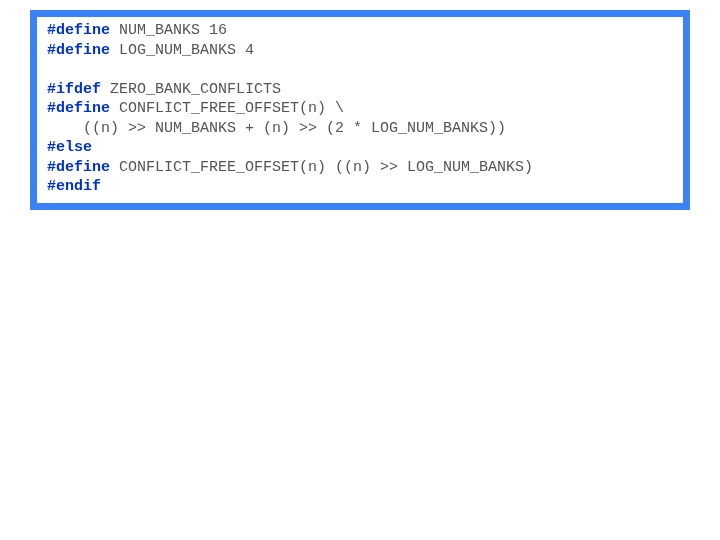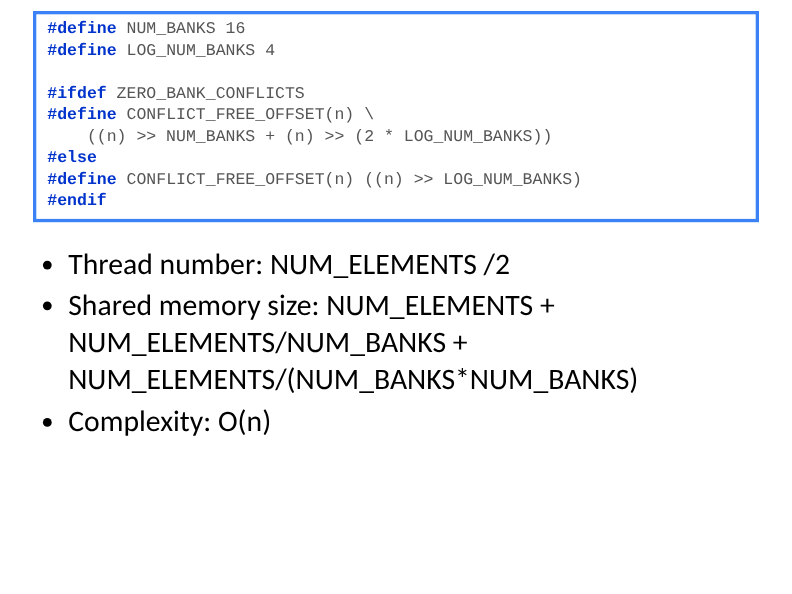--- a/index.html
+++ b/index.html
@@ -15,21 +15,21 @@
   .slide {
     padding: 10px 30px 20px 30px;
   }
   .title {
     font-size: 38px;
     text-align: center;
     margin: 8px 0 14px 0;
     font-weight: 400;
   }
   .codebox {
-    border: 3px solid #3b82f6;
+    border: 7px solid #3b82f6;
     padding: 4px 10px 6px 10px;
     font-family: "Courier New", Courier, monospace;
     font-size: 15px;
     line-height: 1.3;
     white-space: pre;
     background: #fff;
   }
   .kw { color: #0033cc; font-weight: bold; }
   .ident { color: #555; }
   .bullets {
@@ -50,18 +50,13 @@
   <div class="codebox"><span class="kw">#define</span><span class="ident"> NUM_BANKS 16</span>
 <span class="kw">#define</span><span class="ident"> LOG_NUM_BANKS 4</span>
 
 <span class="kw">#ifdef</span><span class="ident"> ZERO_BANK_CONFLICTS</span>
 <span class="kw">#define</span><span class="ident"> CONFLICT_FREE_OFFSET(n) \</span>
 <span class="ident">    ((n) &gt;&gt; NUM_BANKS + (n) &gt;&gt; (2 * LOG_NUM_BANKS))</span>
 <span class="kw">#else</span>
 <span class="kw">#define</span><span class="ident"> CONFLICT_FREE_OFFSET(n) ((n) &gt;&gt; LOG_NUM_BANKS)</span>
 <span class="kw">#endif</span></div>
 
-  <ul class="bullets">
-    <li>Thread number: NUM_ELEMENTS /2</li>
-    <li>Shared memory size: NUM_ELEMENTS + NUM_ELEMENTS/NUM_BANKS + NUM_ELEMENTS/(NUM_BANKS*NUM_BANKS)</li>
-    <li>Complexity: O(n)</li>
-  </ul>
 </div>
 
 </body></html>

